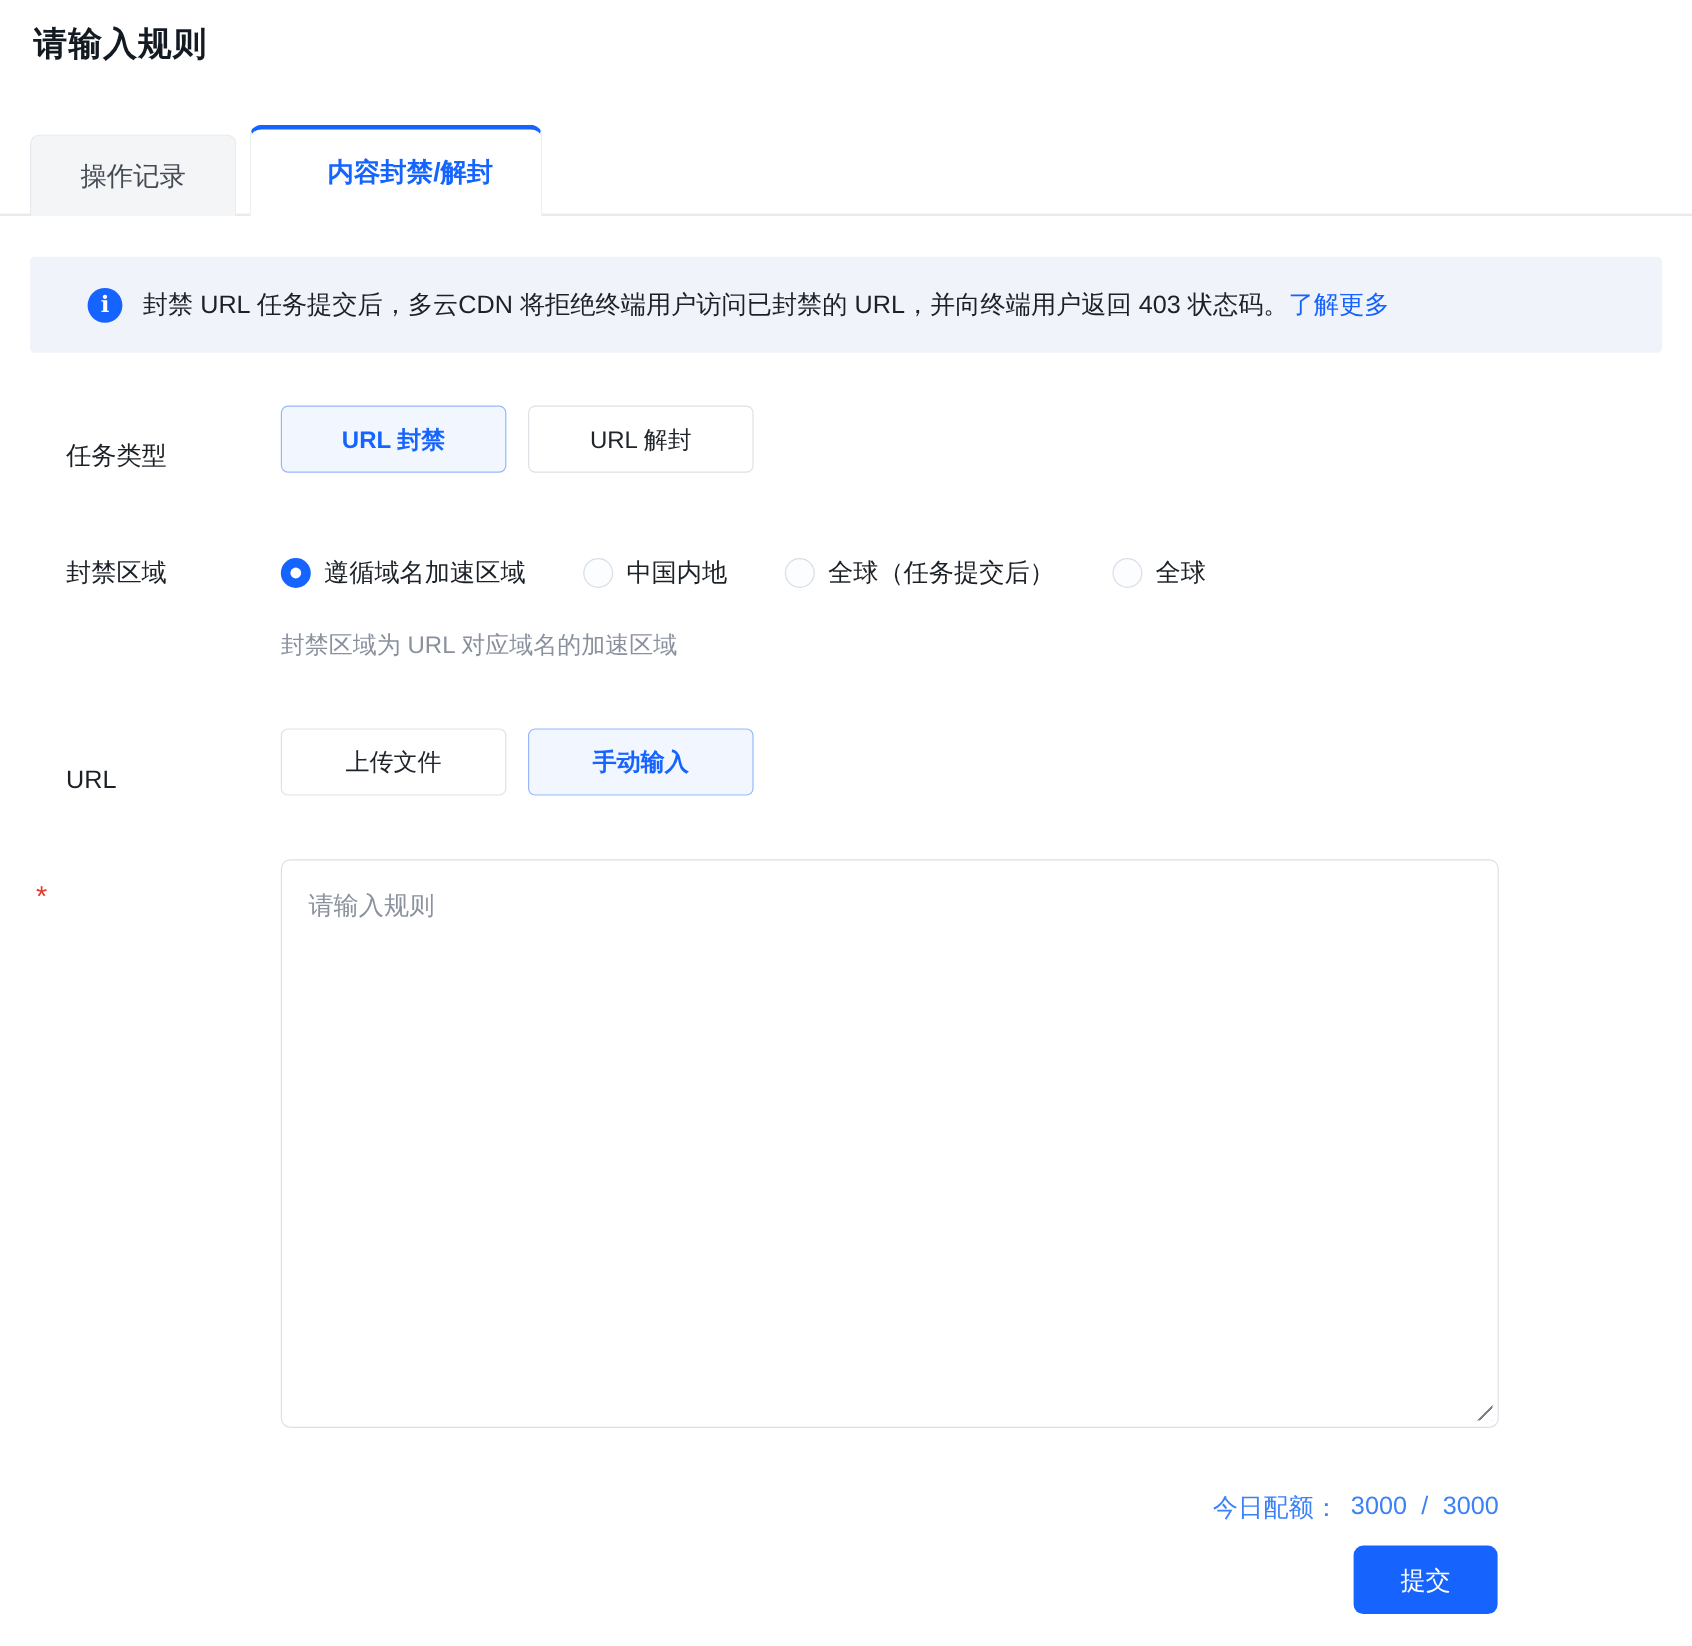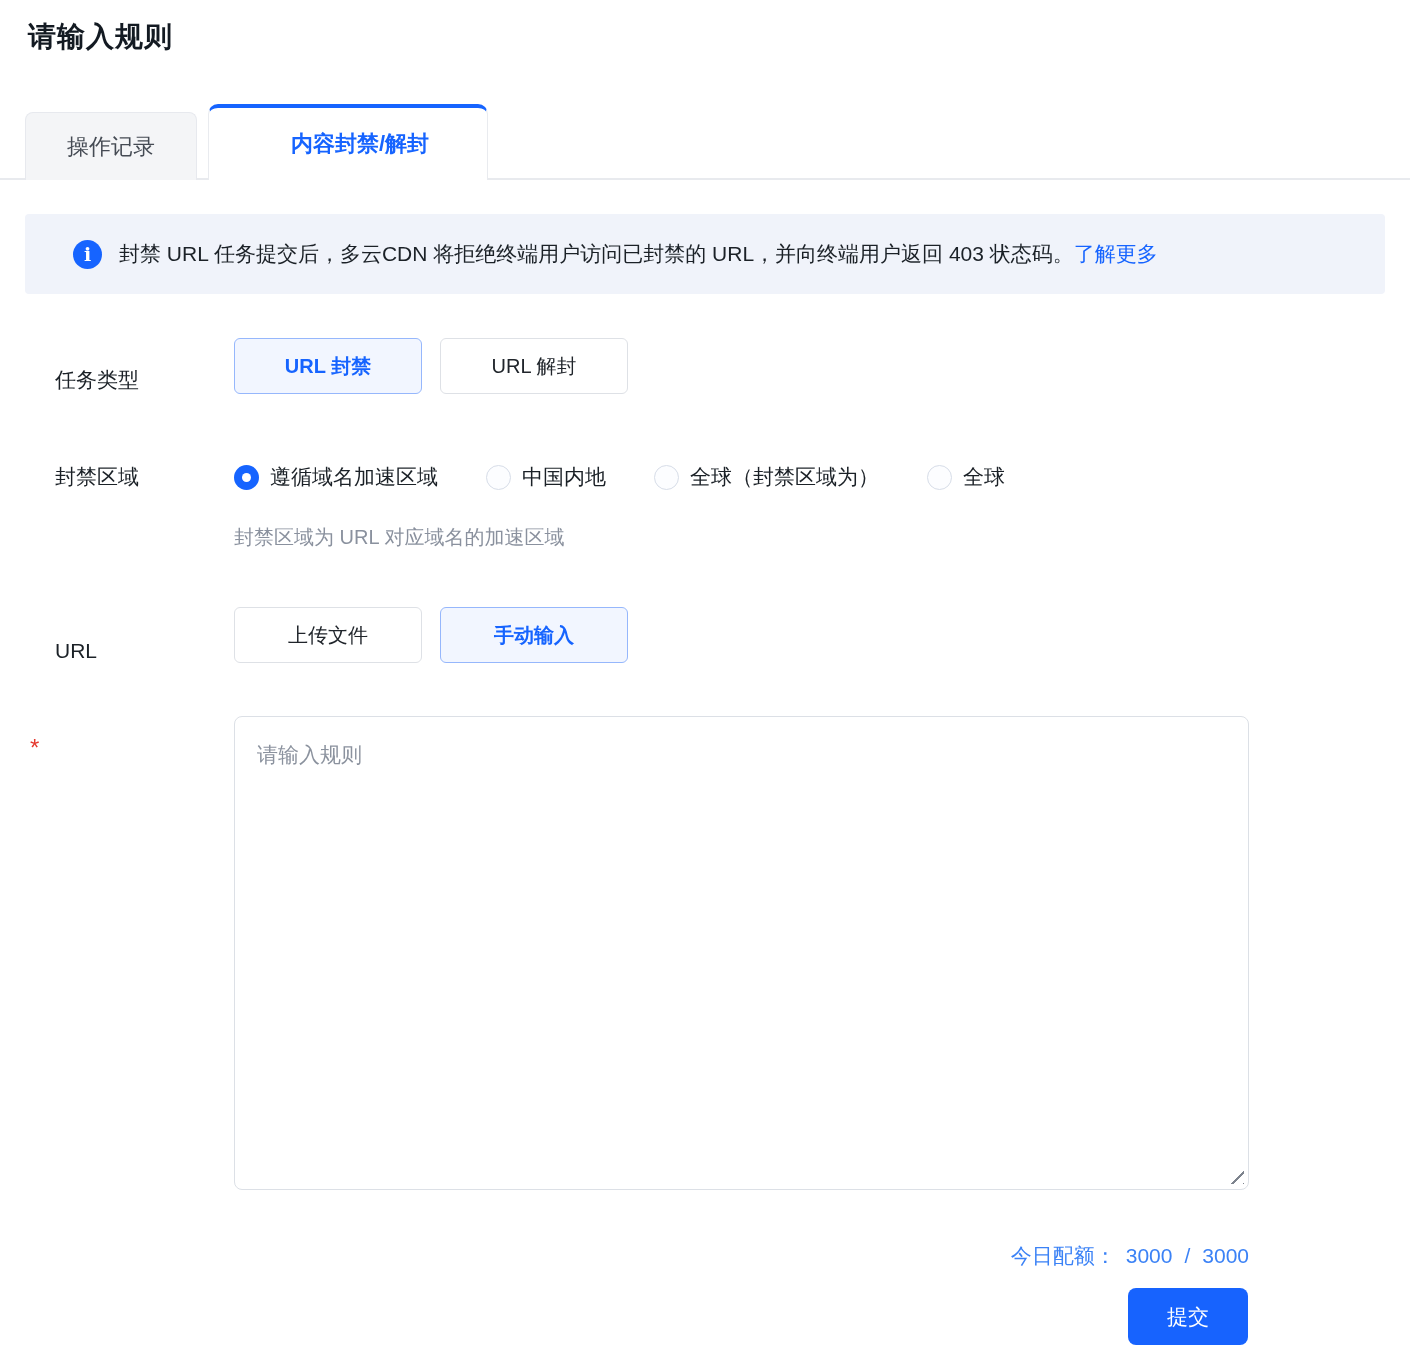--- a/index.html
+++ b/index.html
@@ -57,21 +57,21 @@
     border-bottom: none;
     border-radius: 8px 8px 0 0;
     font-size: 22px;
     color: #454b54;
     margin-right: 11px;
     margin-top: 28px;
   }
   .tab-active {
     position: relative;
     z-index: 2;
-    width: 280px;
+    width: 244px;
     height: 76px;
     background: #ffffff;
     border-top: 4px solid #1664ff;
     border-left: 1px solid #e9ebef;
     border-right: 1px solid #e9ebef;
     border-radius: 10px 10px 0 0;
     font-size: 22px;
     font-weight: 700;
     color: #1664ff;
     padding-left: 24px;
@@ -299,21 +299,21 @@
     <div class="radio-item">
       <span class="radio-circle checked"></span>
       <span class="radio-label">遵循域名加速区域</span>
     </div>
     <div class="radio-item">
       <span class="radio-circle unchecked"></span>
       <span class="radio-label">中国内地</span>
     </div>
     <div class="radio-item">
       <span class="radio-circle unchecked"></span>
-      <span class="radio-label">全球（封禁区域为）</span>
+      <span class="radio-label">全球（任务提交后）</span>
     </div>
     <div class="radio-item">
       <span class="radio-circle unchecked"></span>
       <span class="radio-label">全球</span>
     </div>
   </div>
 </div>
 
 <div class="helper-text">封禁区域为 URL 对应域名的加速区域</div>
 

